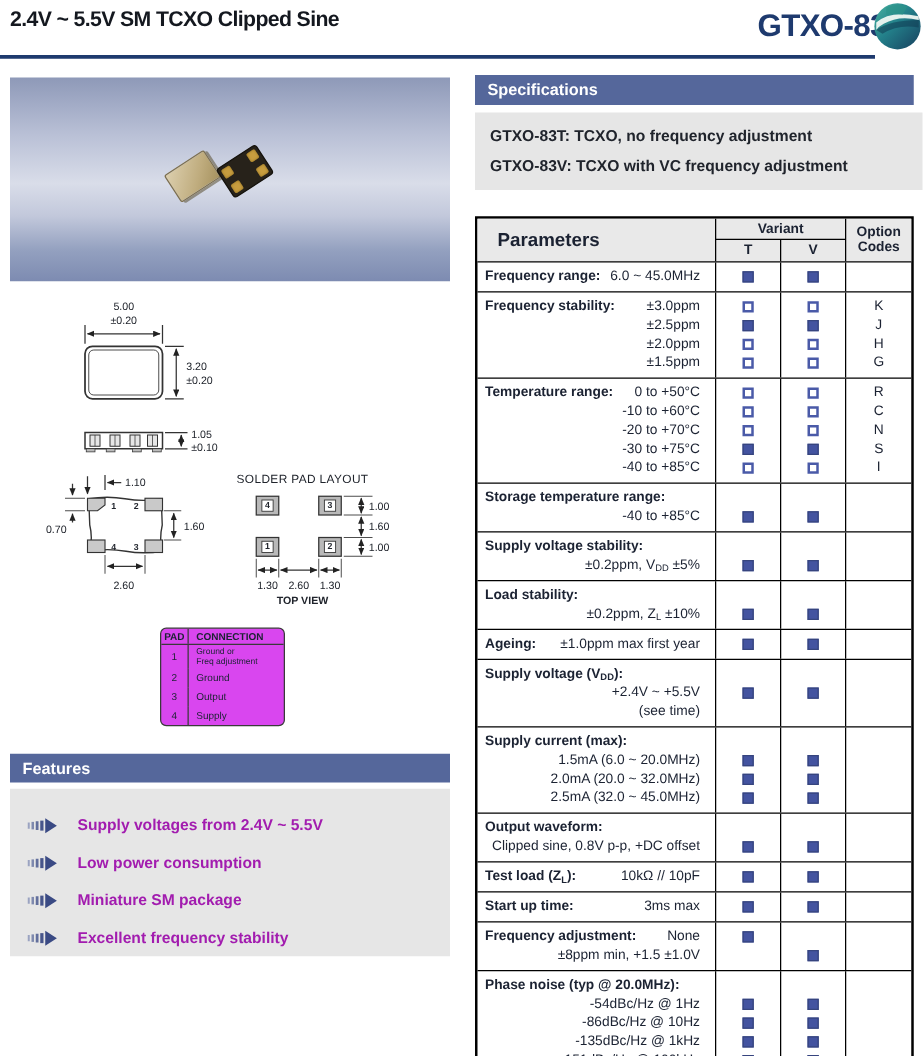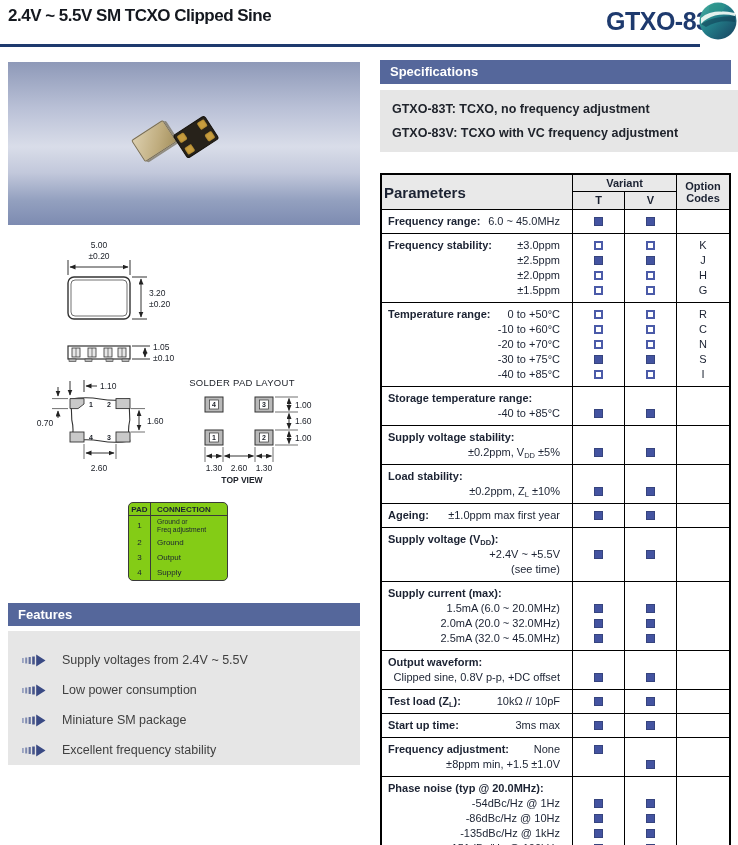--- a/index.html
+++ b/index.html
@@ -27,47 +27,47 @@
   .pkg-bottom .pad{position:absolute;width:8px;height:8px;background:#c79d3f;border-radius:1.5px;box-shadow:inset 0 0 2px #8a6a1e}
   .pad-tl{left:2px;top:2px}.pad-tr{right:2px;top:2px}.pad-bl{left:2px;bottom:2px}.pad-br{right:2px;bottom:2px}
 
   .mech{position:absolute;left:8px;top:230px;width:352px;height:272px}
   .mech text{fill:#20242c;font-family:"Liberation Sans",sans-serif}
   .dim{font-size:8.5px}
   .dimb{font-size:8.5px;font-weight:bold}
   .draw-title{font-size:9.5px;letter-spacing:.3px}
   .padnum{font-size:7px;font-weight:bold}
 
-  .pad-table{position:absolute;left:128px;top:502px;width:100px;background:#84cc16;
+  .pad-table{position:absolute;left:128px;top:502px;width:100px;background:#d946ef;
     border:1.5px solid #3a3a3a;border-radius:5px;overflow:hidden;font-size:8px}
   .pt-head{display:flex;border-bottom:1px solid #3a3a3a;font-weight:bold;height:13px;line-height:13px}
   .pt-c1{width:22px;text-align:center;border-right:1px solid #3a3a3a;flex:none}
   .pt-c2{flex:1;padding-left:6px}
   .pt-row{display:flex;align-items:center;min-height:15px}
   .pt-row .pt-c1{align-self:stretch;display:flex;align-items:center;justify-content:center}
   .pt-row.two .pt-c2{font-size:6.8px;line-height:7.5px;padding-top:2px;padding-bottom:2px}
 
   .features-bar{position:absolute;left:8px;top:603px;width:352px;height:23px;background:var(--bar);
     color:#fff;font-weight:bold;font-size:13px;line-height:23px;padding-left:10px}
   .features-box{position:absolute;left:8px;top:631px;width:352px;height:134px;background:var(--graybox);
     padding:14px 10px 0 14px}
   .feat{display:flex;align-items:center;height:30px;gap:16px}
-  .feat span{font-weight:normal;font-size:12.5px;color:#404040}
+  .feat span{font-weight:bold;font-size:12.5px;color:#a21caf}
 
   
   .specs-bar{position:absolute;left:380px;top:60px;width:351px;height:24px;background:var(--bar);
     color:#fff;font-weight:bold;font-size:13px;line-height:24px;padding-left:10px}
   .model-box{position:absolute;left:380px;top:90px;width:401px;height:62px;background:var(--graybox);
     display:flex;flex-direction:column;justify-content:space-evenly;padding:2px 12px}
   .model-line{font-weight:bold;font-size:12.5px;color:#20242c}
 
   .spec-table{position:absolute;left:380px;top:173px;width:351px;border:2px solid #000;background:#fff}
   .thead{display:grid;grid-template-columns:190px 52px 52px 1fr;grid-template-rows:17px 17px;
     grid-template-areas:"params variant variant opt" "params t v opt";background:var(--headerbg)}
-  .h-params{grid-area:params;font-size:15px;font-weight:bold;display:flex;align-items:center;padding-left:2px}
+  .h-params{grid-area:params;font-size:15px;font-weight:bold;display:flex;align-items:center;padding-left:16px}
   .h-variant{grid-area:variant;border-left:1px solid #000;border-bottom:1px solid #000;
     font-size:11px;font-weight:bold;text-align:center;line-height:16px}
   .h-t{grid-area:t;border-left:1px solid #000;font-size:11px;font-weight:bold;text-align:center;line-height:16px}
   .h-v{grid-area:v;border-left:1px solid #000;font-size:11px;font-weight:bold;text-align:center;line-height:16px}
   .h-opt{grid-area:opt;border-left:1px solid #000;font-size:11px;font-weight:bold;text-align:center;
     display:flex;flex-direction:column;justify-content:center;line-height:12px}
   .prow{display:grid;grid-template-columns:190px 52px 52px 1fr;border-top:1px solid #000}
   .prow>.cell{padding:4px 0}
   .prow>.cell+.cell{border-left:1px solid #000}
   .pcell{padding-left:6px !important;padding-right:12px !important}

